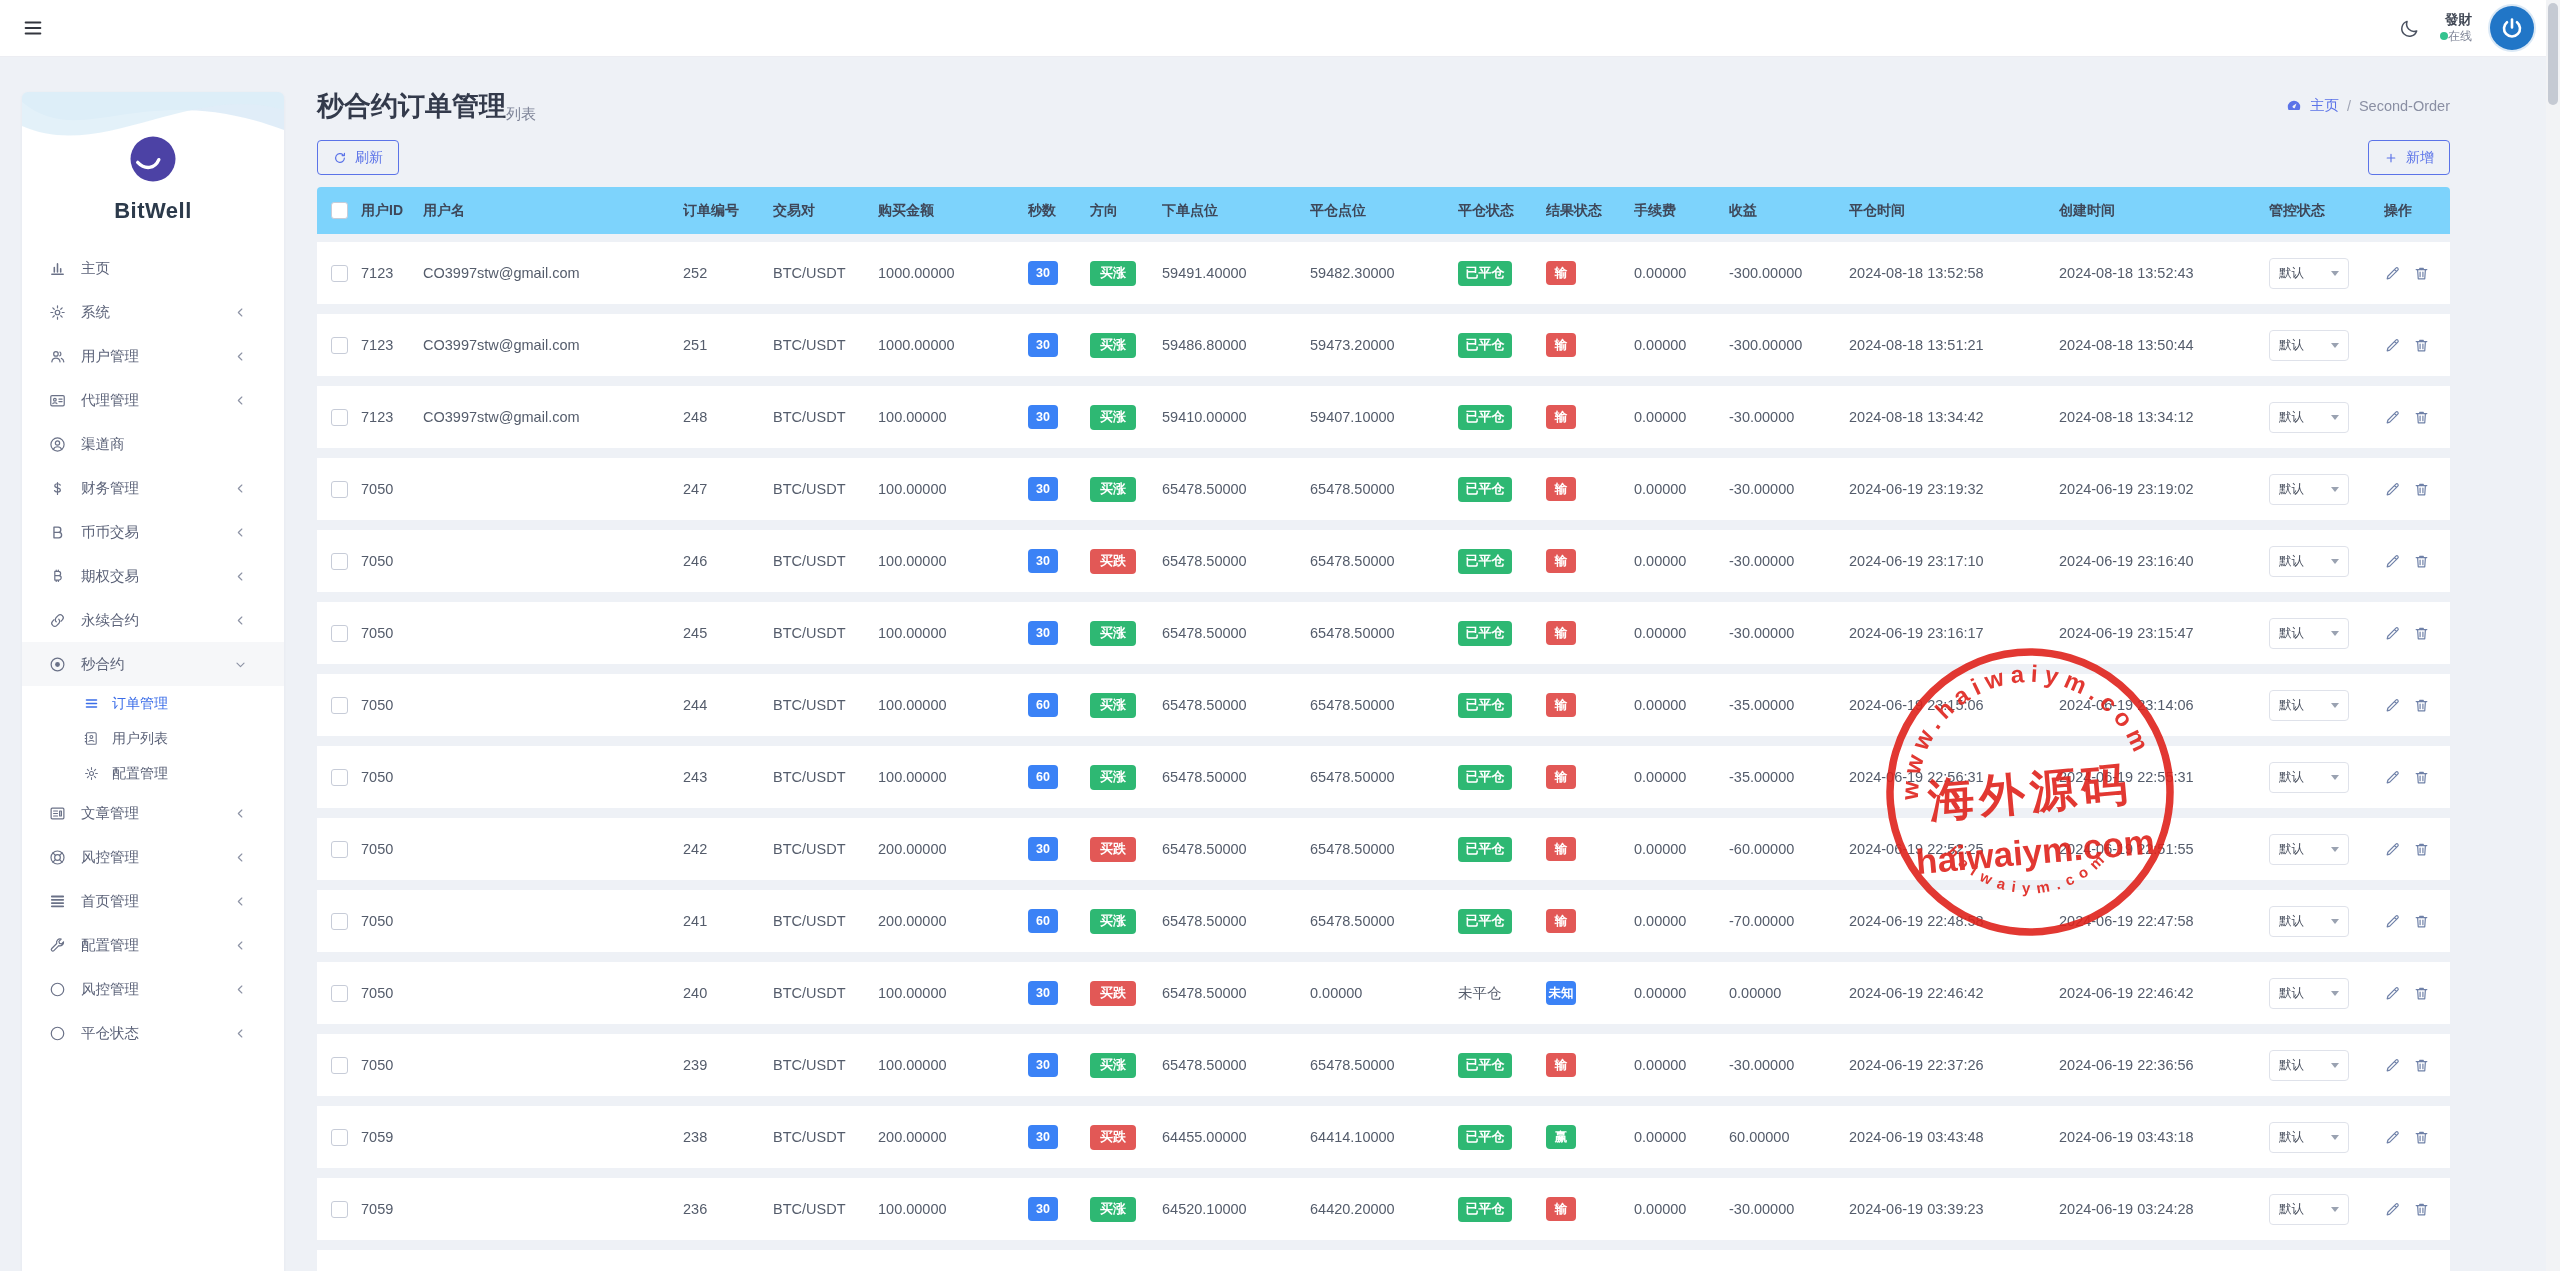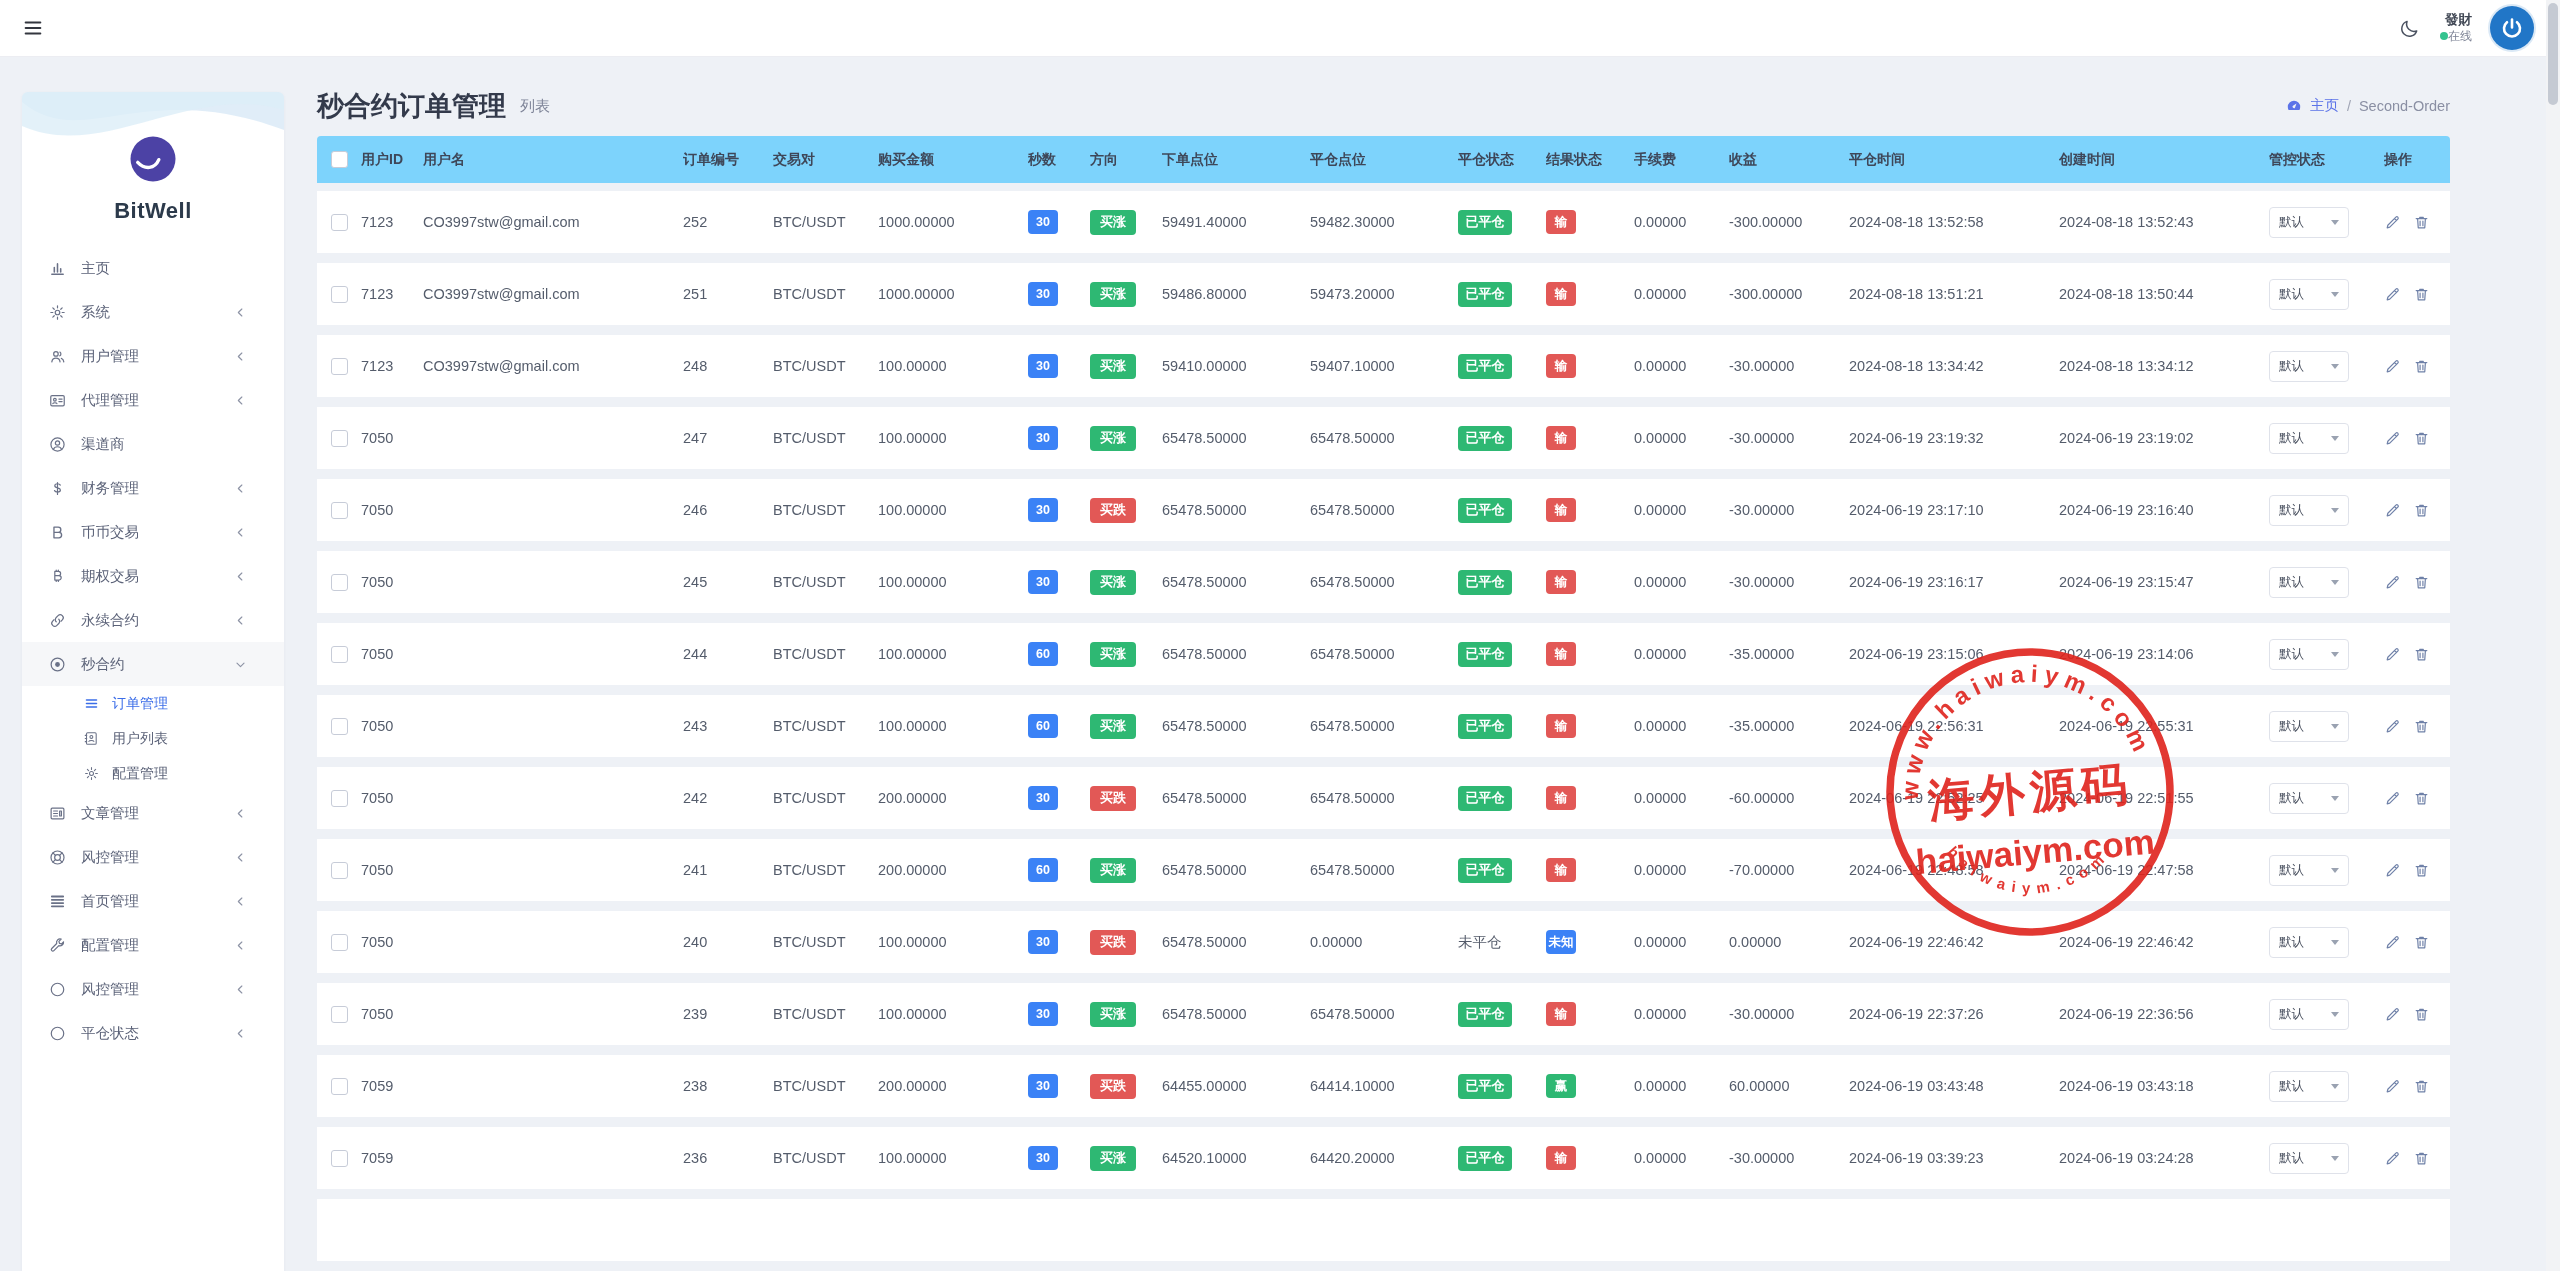--- a/index.html
+++ b/index.html
@@ -48,21 +48,21 @@
   .menu-item .chev{font-size:13px;color:#8d93a5;stroke-width:2}
   .menu-item.active{background:#f6f7f9}
   .submenu-item{display:flex;align-items:center;height:35px;padding-left:62px;cursor:pointer;color:#5b6278;font-size:14px}
   .submenu-item .icon{font-size:15px;color:#6a7187;margin-right:13px}
   .submenu-item.active{color:#3b6de8;font-weight:400}
   .submenu-item.active .icon{color:#3b6de8}
 
   
   .main{position:absolute;left:317px;top:88px;width:2133px;z-index:5}
   .page-head{display:flex;align-items:flex-start;justify-content:space-between}
-  .title-wrap{display:flex;align-items:center;gap:14px}
+  .title-wrap{display:flex;align-items:flex-end;gap:0}
   .page-title{margin:0;font-size:27px;font-weight:600;color:#333a4b}
   .page-subtitle{font-size:15px;color:#7d8397}
   .breadcrumb{display:flex;align-items:center;gap:8px;font-size:14.5px;margin-top:8px;color:#8a8fa3}
   .breadcrumb .icon{font-size:16px;color:var(--accent)}
   .crumb-home{color:var(--accent);cursor:pointer}
   .crumb-sep{color:#a0a5b5}
   .actions-row{margin-top:16px;display:flex;justify-content:space-between;align-items:center}
   .btn-outline{display:inline-flex;align-items:center;gap:8px;border:1px solid var(--accent);color:var(--accent);
     background:#fff0;border-radius:4px;padding:0 15px;height:35px;font-size:14px;cursor:pointer;font-family:inherit}
   .btn-outline .icon{font-size:14px}
@@ -334,20 +334,34 @@
     <div class="breadcrumb">
       <svg class="icon" viewBox="0 0 24 24">
         <path d="M12 4.2a9.3 9.3 0 0 0-9.3 9.3c0 1.6.4 3.1 1.1 4.4h16.4a9.2 9.2 0 0 0 1.1-4.4A9.3 9.3 0 0 0 12 4.2zm1.6 9.9a2 2 0 1 1-3.1-2.4l5.2-3.4z" fill="currentColor" stroke="none"></path>
       </svg>
       <span class="crumb-home">主页</span>
       <span class="crumb-sep">/</span>
       <span class="crumb-current">Second-Order</span>
     </div>
   </div>
 
+  <div class="actions-row">
+    <button class="btn-outline">
+      <svg class="icon" viewBox="0 0 24 24">
+        <path d="M19.5 12a7.5 7.5 0 1 1-2.2-5.3M19.6 3.8v4h-4" stroke-width="2"></path>
+      </svg>
+      <span>刷新</span>
+    </button>
+    <button class="btn-outline">
+      <svg class="icon" viewBox="0 0 24 24">
+          <path d="M12 5.5v13M5.5 12h13" stroke-width="2"></path>
+        </svg>
+      <span>新增</span>
+    </button>
+  </div>
 
   <div class="table">
     <div class="thead" id="thead">
         <div class="cell c-check">
           <span class="checkbox"></span>
         </div>
         <div class="cell c-user_id">用户ID</div>
         <div class="cell c-username">用户名</div>
         <div class="cell c-order_no">订单编号</div>
         <div class="cell c-pair">交易对</div>

